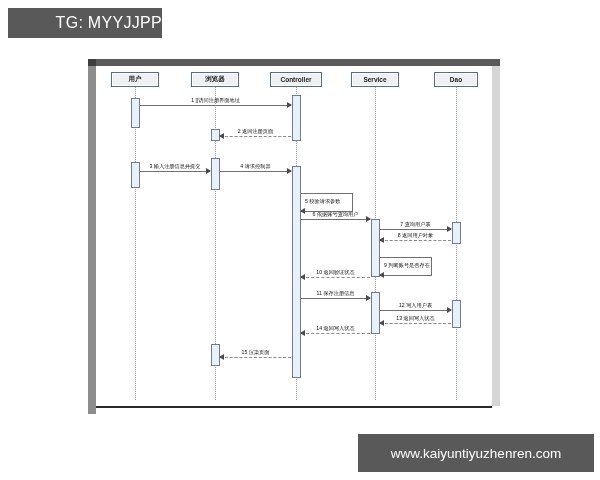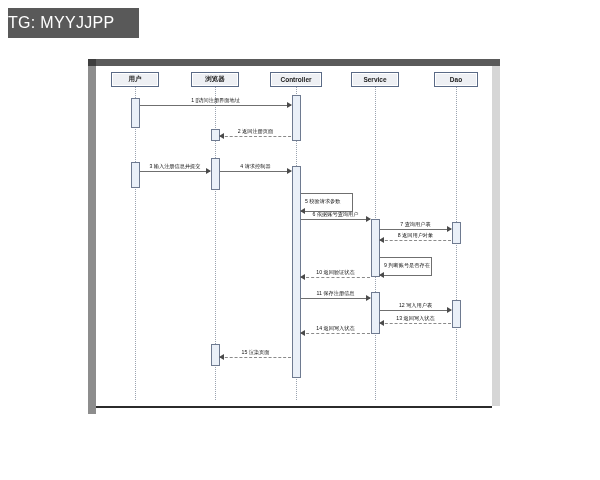--- a/index.html
+++ b/index.html
@@ -8,26 +8,26 @@
     width: 600px; height: 480px;
     background: #ffffff;
     font-family: "Liberation Sans", sans-serif;
     overflow: hidden;
   }
   #root { position: relative; width: 600px; height: 480px; background:#ffffff; }
 
   
   .tg-badge {
     position: absolute; left: 8px; top: 8px;
-    width: 131px; height: 30px;
+    width: 154px; height: 30px;
     background: #595959;
     color: #ffffff;
     font-size: 16px;
     letter-spacing: 0.3px;
-    display: flex; align-items: center; 
+    display: flex; align-items: center;  justify-content: flex-end;
   }
 
   
   .watermark {
     position: absolute; left: 358px; top: 434px;
     width: 236px; height: 38px;
     background: #595959;
     color: #ffffff;
     font-size: 13.5px;
     display: flex; align-items: center; justify-content: center;
@@ -250,14 +250,17 @@
           <div class="label">14 返回写入状态</div>
         </div>
         <div class="msg left dashed" style="left: 124px; top: 291px; width: 71px;">
           <div class="line"></div>
           <div class="head"></div>
           <div class="label">15 渲染页面</div>
         </div>
       </div>
   </div>
 
+  <div class="watermark">
+    <span>www.kaiyuntiyuzhenren.com</span>
+  </div>
 
 </div>
 
 </body></html>

